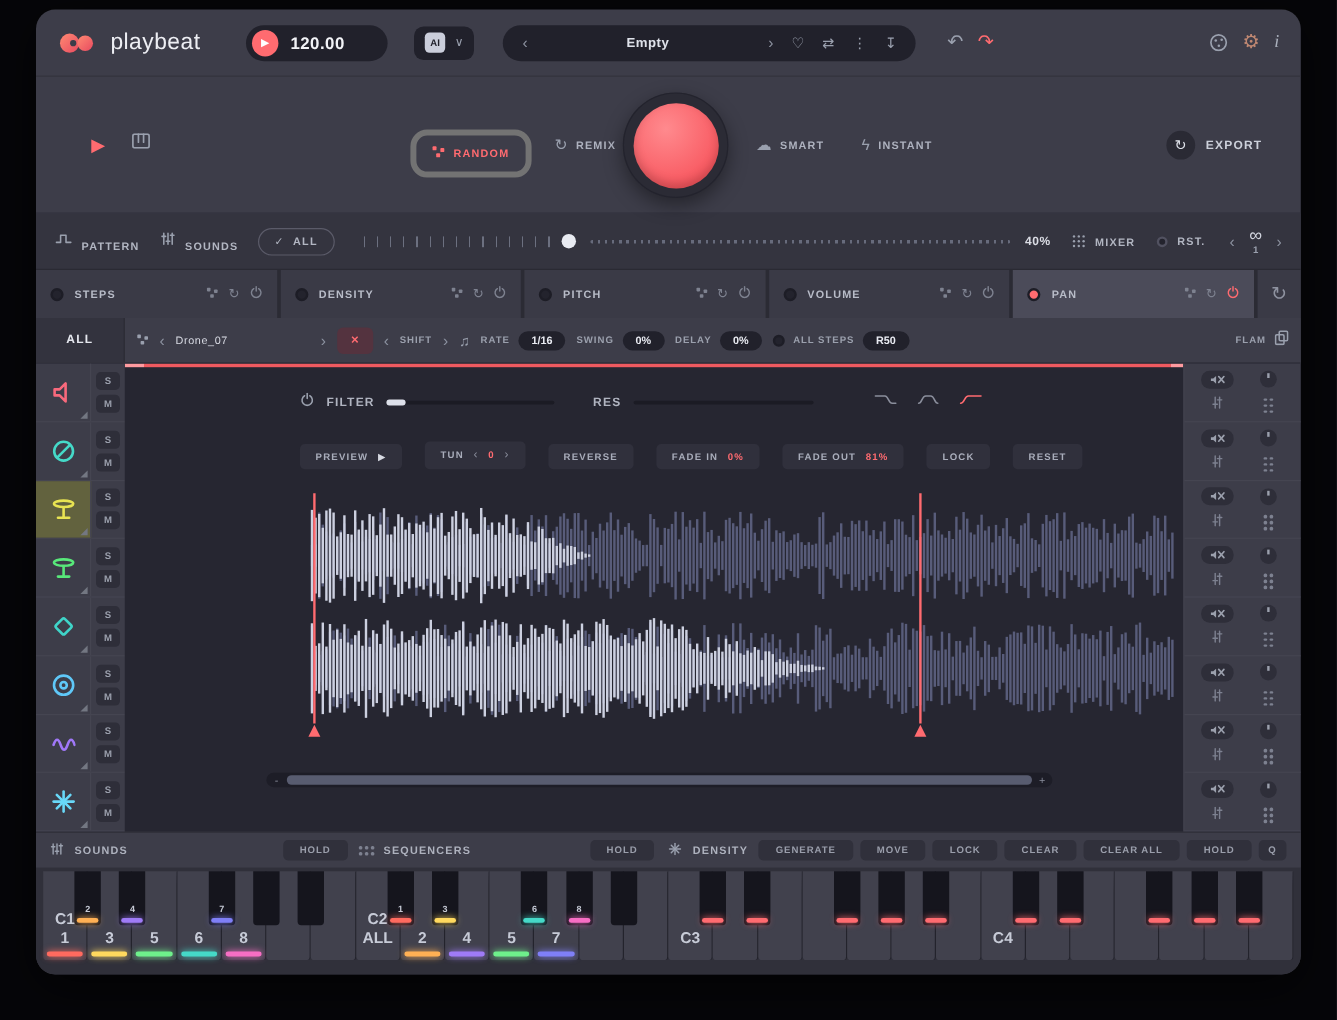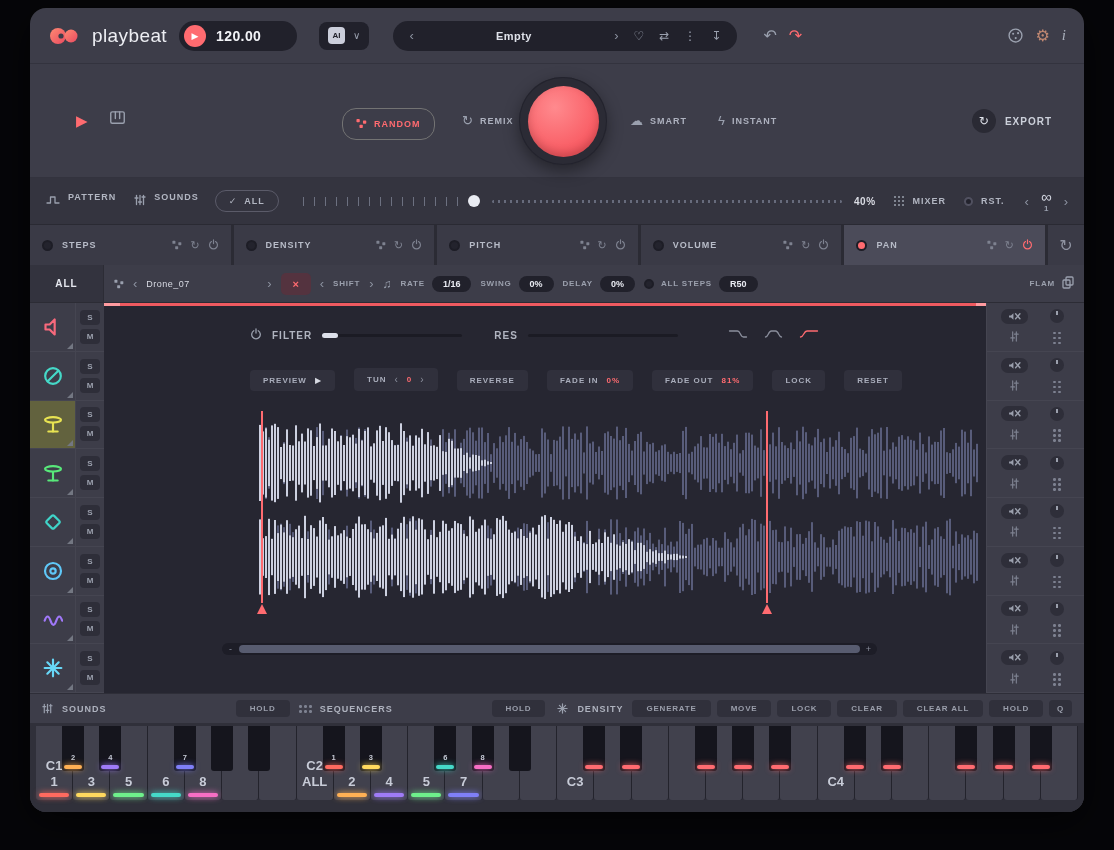--- a/index.html
+++ b/index.html
@@ -1,21 +1,21 @@
 <!DOCTYPE html>
 <html><head>
 <meta charset="utf-8">
 <style>
 *{box-sizing:border-box;margin:0;padding:0}
 html,body{width:1114px;height:850px}
 body{background:#060609;font-family:"Liberation Sans","DejaVu Sans",sans-serif;position:relative;overflow:hidden;-webkit-font-smoothing:antialiased}
 .window{position:absolute;left:30px;top:8px;width:1054px;height:804px;background:#3d3d49;border-radius:16px;overflow:hidden;display:flex;flex-direction:column;box-shadow:0 10px 40px rgba(0,0,0,.6)}
 
 .topbar{height:56px;flex:none;display:flex;align-items:center;padding:0 18px;gap:12px;border-bottom:1px solid #33333e}
-.logo{display:flex;align-items:flex-start;gap:10px;}
+.logo{display:flex;align-items:flex-start;gap:10px;margin-right:26px}
 .logo-text{color:#edeef3;font-size:19px;letter-spacing:.4px}
 .bpm-box{width:118px;height:30px;background:#21212b;border-radius:15px;display:flex;align-items:center;gap:10px;padding:0 5px;flex:none}
 .bpm-play{width:22px;height:22px;border-radius:50%;background:#ff6b70;color:#fff;font-size:9px;display:flex;align-items:center;justify-content:center;flex:none}
 .bpm-val{color:#f2f3f7;font-size:14px;font-weight:bold;letter-spacing:.4px}
 .ai-box{height:28px;background:#21212b;border-radius:8px;display:flex;align-items:center;gap:8px;padding:0 9px;margin-left:10px}
 .ai-chip{width:17px;height:17px;border-radius:4px;background:#cbcedb;color:#21212b;font-size:8px;font-weight:bold;display:flex;align-items:center;justify-content:center}
 .chev-down{color:#9aa0ae;font-size:10px;line-height:1}
 .preset-box{height:30px;background:#21212b;border-radius:15px;display:flex;align-items:center;gap:15px;padding:0 16px;margin-left:12px;width:344px}
 .preset-name{flex:1;text-align:center;color:#dfe2ea;font-size:11px;font-weight:bold;letter-spacing:.4px}
 .chev{color:#8c92a0;font-size:13px;line-height:1;cursor:default}
@@ -25,35 +25,35 @@
 .redo{color:#ff6b70;font-size:16px}
 .spacer{flex:1}
 .gear{font-size:16px;color:#c08872}
 .info{font-family:"Liberation Serif","DejaVu Serif",serif;font-style:italic;font-size:15px;color:#aab0bc}
 
 .transport{height:114px;flex:none;position:relative;border-bottom:1px solid #33333e}
 .t-abs{position:absolute;display:flex;align-items:center;gap:7px}
 .t-play{left:46px;top:48px;color:#ff6b70;font-size:15px}
 .t-piano{left:80px;top:47px}
 .t-label{font-size:9px;font-weight:bold;letter-spacing:1px;color:#aeb2bf}
-.random-btn{left:312px;top:44px;border:1px solid #737373;border-radius:14px;padding:6px 13px;color:#ff6b70}
+.random-btn{left:312px;top:44px;border:5px solid #737373;border-radius:14px;padding:6px 13px;color:#ff6b70}
 .random-btn .t-label{color:#ff6b70}
 .remix-btn{left:432px;top:49px}
 .remix-loop{color:#9aa0ae;font-size:13px}
 .big-ring{position:absolute;left:489px;top:13px;width:88px;height:88px;border-radius:50%;background:#2b2b35;box-shadow:0 6px 16px rgba(0,0,0,.4),inset 0 0 0 1px #23232d;display:flex;align-items:center;justify-content:center}
 .big-btn{width:71px;height:71px;border-radius:50%;background:radial-gradient(circle at 38% 30%,#ff8a8e,#f8575f 75%);box-shadow:inset 0 -4px 8px rgba(0,0,0,.18)}
 .smart-btn{left:600px;top:49px}
 .instant-btn{left:688px;top:49px}
 .t-glyph{color:#9aa0ae;font-size:13px}
 .export-btn{right:32px;top:45px;gap:9px}
 .export-circ{width:24px;height:24px;border-radius:50%;background:#2a2a34;display:flex;align-items:center;justify-content:center;color:#dfe2ea;font-size:12px}
 .export-btn .t-label{color:#ccd0da;font-size:10px}
 
 .patternbar{height:47px;flex:none;background:#34343f;border-bottom:1px solid #2a2a33;display:flex;align-items:center;padding:0 16px}
-.pb-group{display:flex;align-items:flex-start;gap:8px}
+.pb-group{display:flex;align-items:flex-end;gap:8px}
 .pb-label{font-size:9px;font-weight:bold;letter-spacing:1px;color:#b2b6c2}
 .all-pill{margin-left:16px;border:1px solid #5b5b69;border-radius:13px;padding:5px 13px;display:flex;align-items:center;gap:7px}
 .ticks{margin-left:24px;width:160px;height:9px;background:repeating-linear-gradient(90deg,#6c7080 0 1px,transparent 1px 11px)}
 .knob-w{width:12px;height:12px;border-radius:50%;background:#e9ebf2;margin-left:5px;flex:none}
 .dotline{flex:1;height:3px;margin:0 12px;background:repeating-linear-gradient(90deg,#676b7c 0 2px,transparent 2px 6px);border-radius:2px}
 .pb-val{font-size:10px;font-weight:bold;color:#dadce4;letter-spacing:.5px}
 .pb-mixer{margin-left:18px}
 .dot-btn{width:9px;height:9px;border-radius:50%;background:#23232d;border:2px solid #515160;margin-left:18px;flex:none}
 .pb-rst{margin-left:8px}
 .inf-col{display:flex;flex-direction:column;align-items:center;line-height:1;margin:0 12px}

